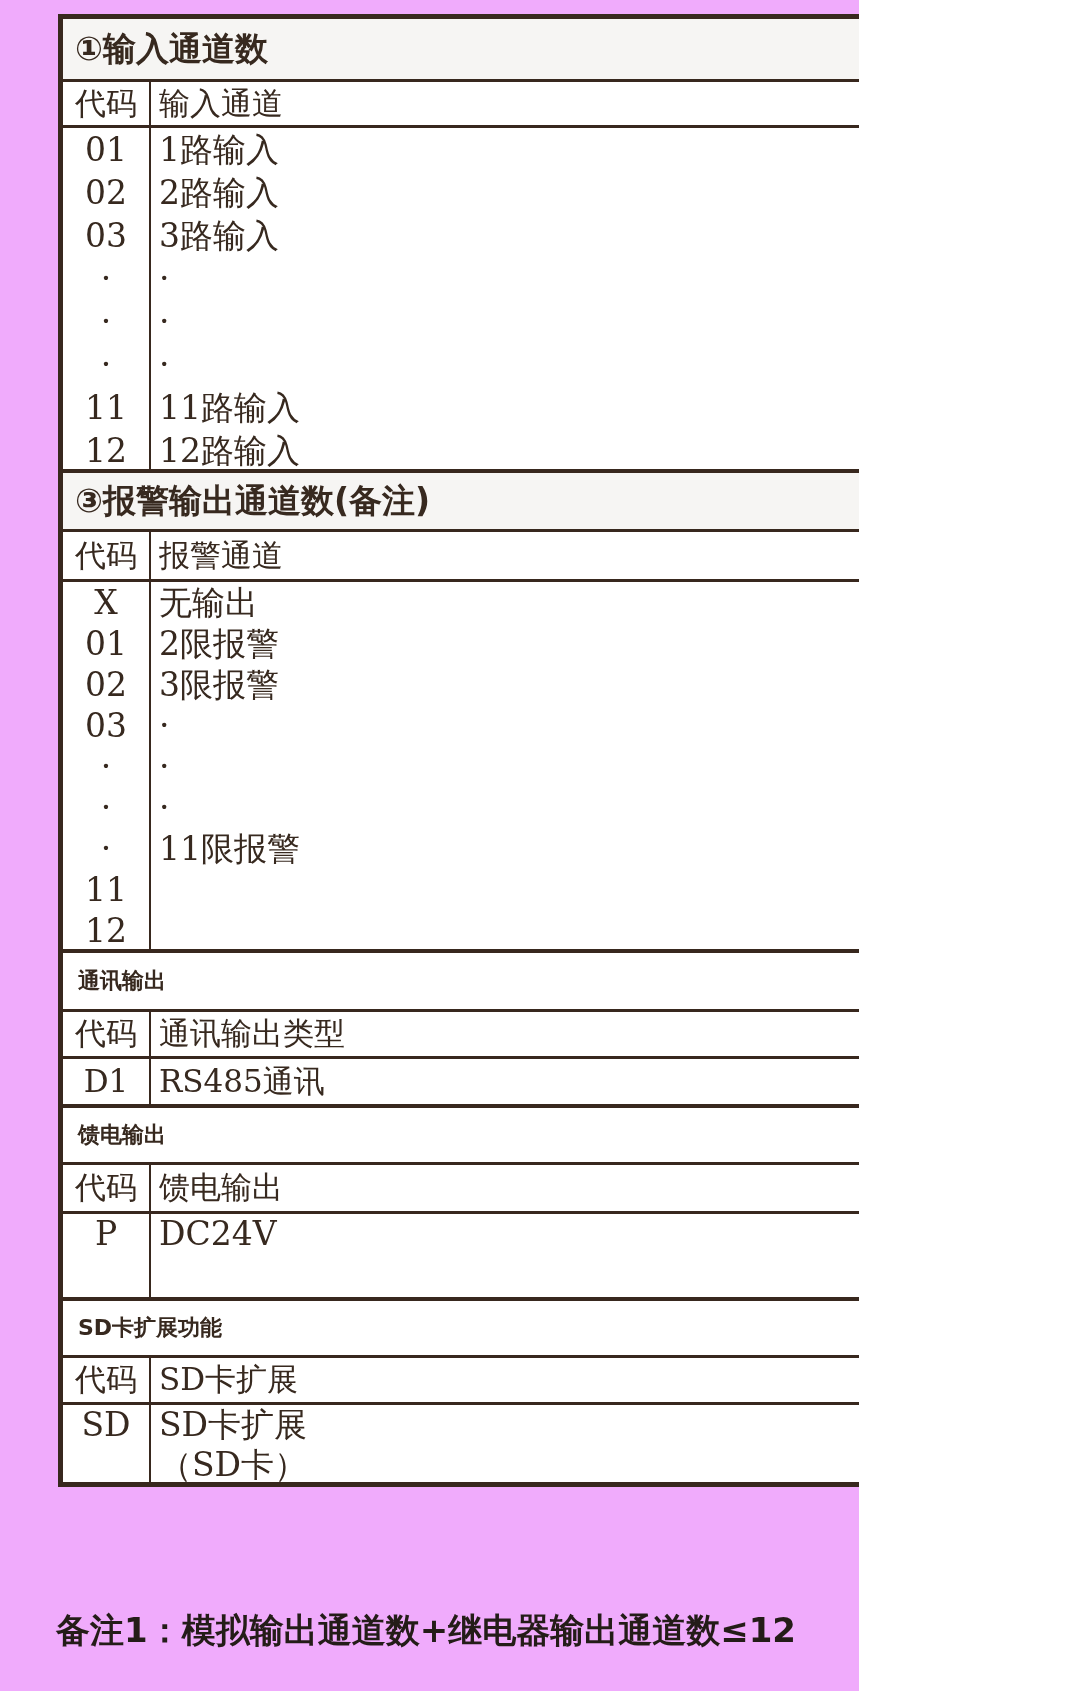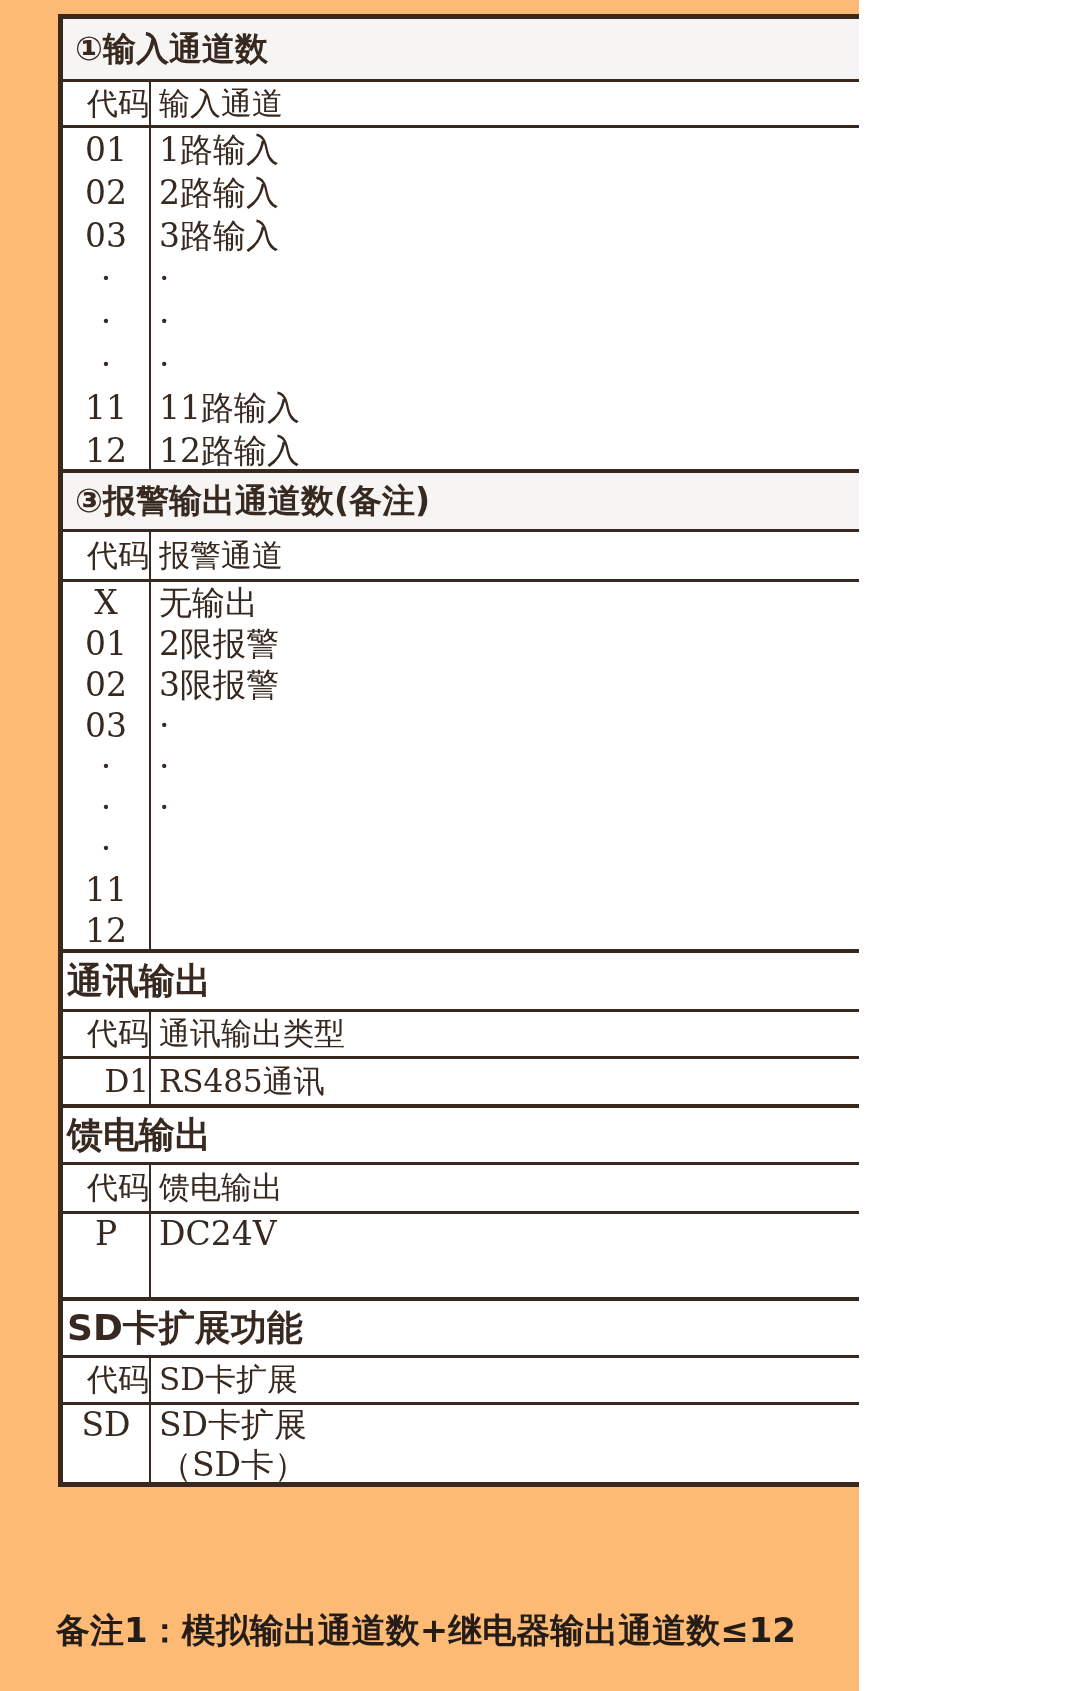--- a/index.html
+++ b/index.html
@@ -3,21 +3,21 @@
 <meta charset="utf-8">
 <style>
   *{box-sizing:border-box;margin:0;padding:0}
   html,body{background:#ffffff}
   body{
     width:1080px;height:1691px;
     font-family:"DejaVu Serif","Liberation Serif",serif;
     color:#37291f;
     -webkit-font-smoothing:antialiased;
   }
-  .sheet{position:relative;width:859px;height:1691px;background:#fdba74;overflow:hidden}
+  .sheet{position:relative;width:859px;height:1691px;background:#f0abfc;overflow:hidden}
 
   .grid{
     position:absolute;left:58px;top:14px;width:972px;
     border:5px solid #38281e;
     display:flex;flex-direction:column;background:#fff;
   }
   .row{display:flex;width:100%;overflow:hidden}
   .bt3{border-top:3px solid #38281e}
   .bt4{border-top:4px solid #38281e}
 
@@ -34,36 +34,36 @@
   .s5cell{
     display:flex;align-items:center;width:100%;
     font-family:"DejaVu Sans","Liberation Sans",sans-serif;
     font-weight:bold;font-size:32px;padding-left:10px;
     background:#f6f5f3;
   }
 
   
   .cols{display:flex;width:100%}
   .code-col{width:88px;flex:none;border-right:2px solid #38281e;
-            display:flex;flex-direction:column;align-items:flex-end;overflow:hidden}
+            display:flex;flex-direction:column;align-items:center;overflow:hidden}
   .desc-col{flex:1;display:flex;flex-direction:column;overflow:hidden;padding-left:8px}
   .vcenter{justify-content:center}
 
   .subhdr-line{font-size:31px;line-height:1.15;display:flex;align-items:baseline}
 
   .line{height:43px;line-height:43px;font-size:33px;white-space:nowrap;flex:none}
   .line.c{text-align:center;width:100%}
   .l41{height:41px;line-height:41px}
   .l40{height:40px;line-height:40px}
 
   
   .ghdr-cell{
     display:flex;align-items:center;width:100%;
     font-family:"DejaVu Sans","Liberation Sans",sans-serif;
-    font-weight:bold;font-size:36px;padding-left:4px;background:#fff;
+    font-weight:bold;font-size:22px;padding-left:15px;background:#fff;
   }
 
   .note{
     position:absolute;left:56px;top:1608px;width:990px;
     font-family:"DejaVu Sans","Liberation Sans",sans-serif;
     font-weight:bold;font-size:34px;color:#241c18;
   }
 
   
   .h-r1{height:60px}.h-r2{height:46px}.h-r3{height:344px}
@@ -152,20 +152,21 @@
           <div class="line l41 c">11</div>
           <div class="line l41 c">12</div>
         </div>
         <div class="desc-col">
           <div class="line l41">无输出</div>
           <div class="line l41">2限报警</div>
           <div class="line l41">3限报警</div>
           <div class="line l41">·</div>
           <div class="line l41">·</div>
           <div class="line l41">·</div>
+          <div class="line l41">11限报警</div>
         </div>
       </div>
 
     </div>
 
 
     <div class="row bt4 h-ghdr">
       <div class="pane-l ghdr-cell">通讯输出</div>
 
     </div>

